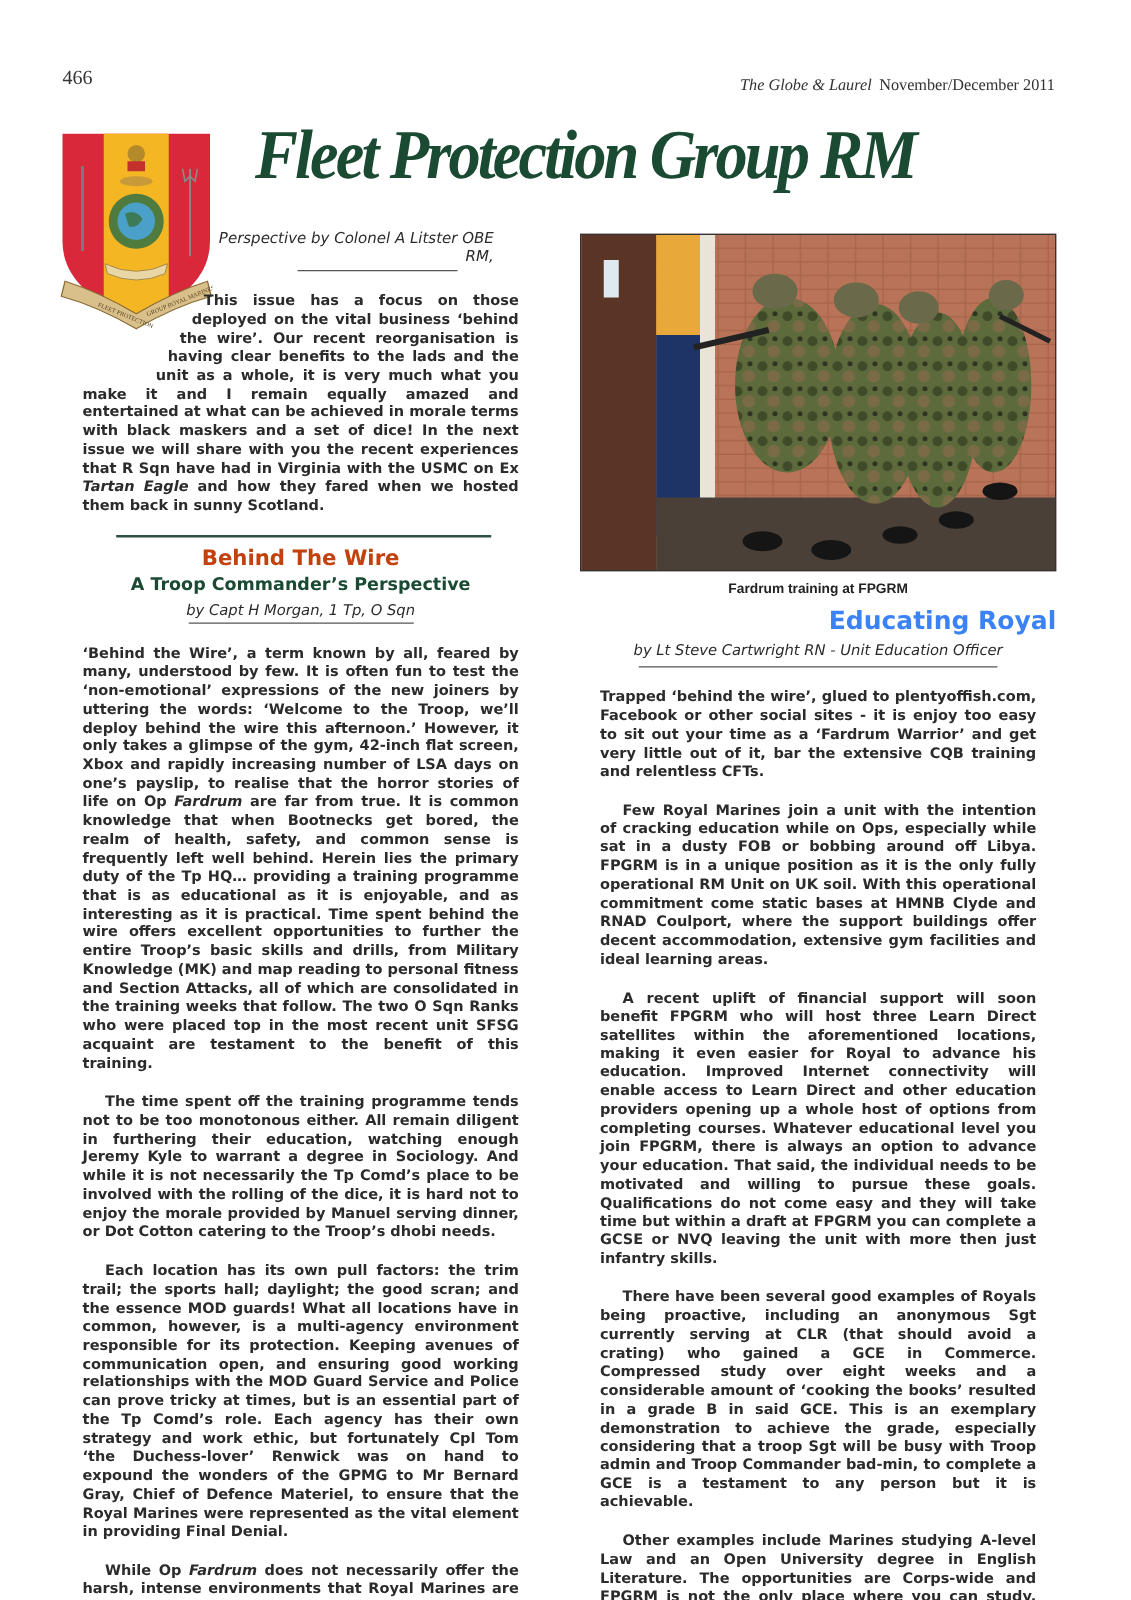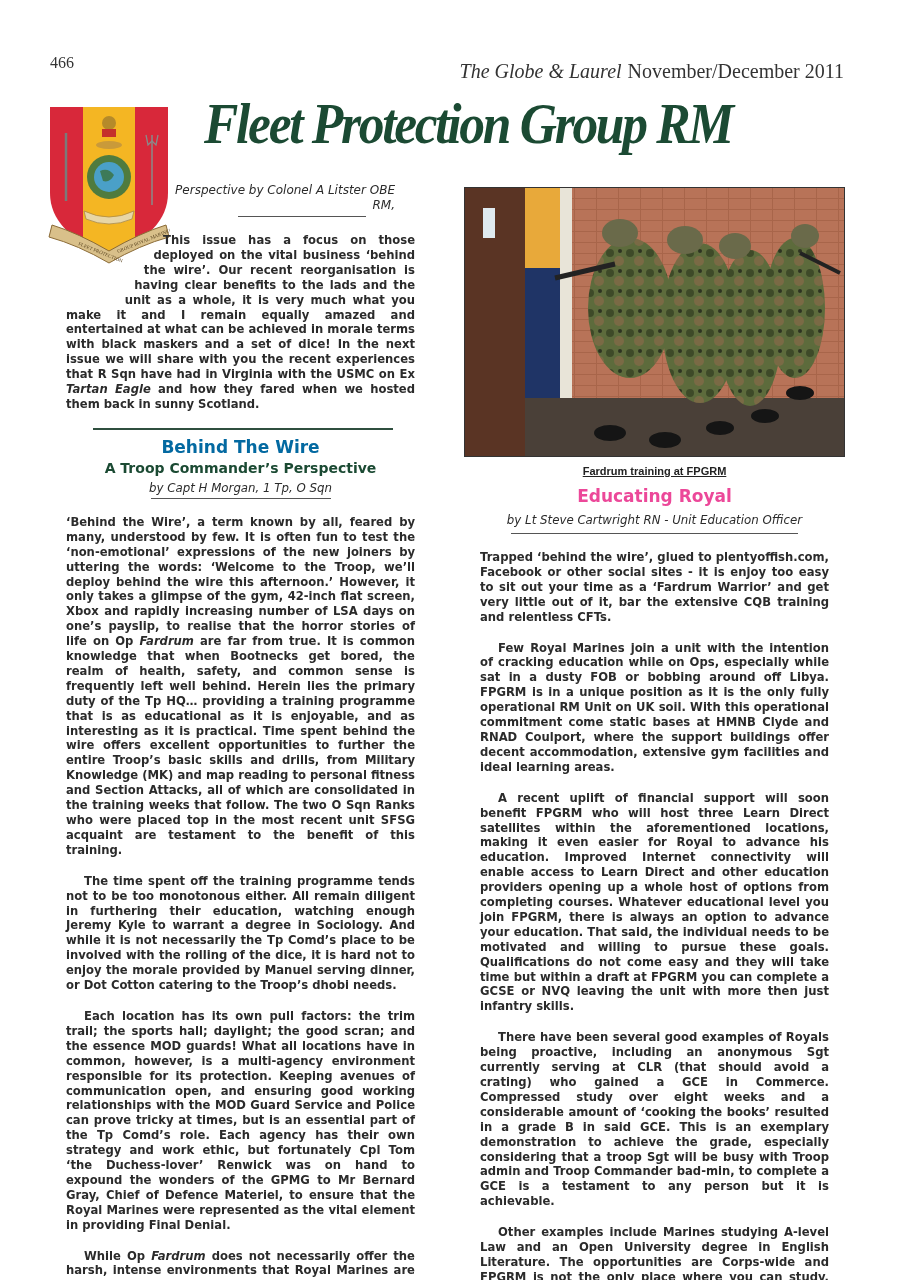--- a/index.html
+++ b/index.html
@@ -1,46 +1,46 @@
 <!DOCTYPE html>
 <html><head>
 <meta charset="utf-8">
 <style>
   * { box-sizing: border-box; margin: 0; padding: 0; }
   html, body { width: 905px; height: 1280px; background: #ffffff; }
   body { position: relative; overflow: hidden; color: #2a2a2a; font-family: "Liberation Sans", "DejaVu Sans", sans-serif; }
 
   .folio { position: absolute; top: 54px; left: 50px; font-family: "Liberation Serif", serif; font-size: 16px; color: #333; }
-  .running-head { position: absolute; top: 60px; right: 61px; font-family: "Liberation Serif", serif; font-size: 20px; color: #333; }
+  .running-head { position: absolute; top: 60px; right: 61px; font-family: "Liberation Serif", serif; font-size: 13px; color: #333; }
   .running-head .pub { font-style: italic; margin-right: 6px; }
 
   .crest { position: absolute; left: 48px; top: 105px; width: 122px; height: 160px; }
 
   .page-title { position: absolute; left: 204px; top: 92px; font-family: "Liberation Serif", serif; font-style: italic; font-weight: bold; font-size: 56px; letter-spacing: -2.5px; color: #1b4a33; white-space: nowrap; transform: scaleX(0.92); transform-origin: left top; }
 
   .col { position: absolute; font-family: "DejaVu Sans", sans-serif; font-size: 11.6px; line-height: 14.9px; color: #2b2b2b; text-align: justify; }
   .col p { margin: 16px; font-weight: bold; }
   .col p.indent { text-indent: 18px; }
   .col-left { left: 50px; top: 183px; width: 381px; }
   .col-right { left: 464px; top: 187px; width: 381px; }
 
   .intro-by { text-align: right; font-style: italic; font-size: 12px; line-height: 15px; padding-right: 36px; }
   .intro-by .line2 { display: block; text-align: right; padding-right: 28px; }
   .rule-short { height: 1px; background: #555; margin-left: 188px; width: 128px; margin-top: 3px; margin-bottom: 4px; }
   .crest-float { float: left; width: 124px; height: 110px; shape-outside: polygon(0 0, 100% 0, 100% 30%, 60% 100%, 0 100%); }
 
   .rule-long { height: 2px; background: #2f4f3f; width: 300px; margin: 6px auto 6px 43px; }
-  .sec-title { text-align: center; color: #0369a1; font-weight: bold; font-size: 17px; line-height: 22px; }
+  .sec-title { text-align: center; color: #c2410c; font-weight: bold; font-size: 17px; line-height: 22px; }
   .sec-sub { text-align: center; color: #1b4a33; font-weight: bold; font-size: 14px; line-height: 20px; }
   .byline { text-align: center; font-style: italic; font-size: 11.8px; line-height: 16px; margin-top: 2px; }
   .byline-rule { height: 1px; background: #555; width: 180px; margin: 2px auto 6px auto; }
 
   .photo { width: 381px; height: 270px; border: 1px solid #333; position: relative; overflow: hidden; background: #8a5a44; }
-  .caption { text-align: center; font-family: "Liberation Sans", sans-serif; font-weight: bold; font-size: 11px; line-height: 14px; margin-top: 7px; color: #222; text-decoration: underline; }
-  .right-title { text-align: center; color: #ec4899; font-weight: bold; font-size: 17px; line-height: 22px; margin-top: 7px; }
+  .caption { text-align: center; font-family: "Liberation Sans", sans-serif; font-weight: bold; font-size: 11px; line-height: 14px; margin-top: 7px; color: #222; }
+  .right-title { text-align: right; color: #3b82f6; font-weight: bold; font-size: 20px; line-height: 22px; margin-top: 7px; }
   .right-by { text-align: center; font-style: italic; font-size: 11.8px; line-height: 16px; margin-top: 5px; }
   .right-rule { height: 1px; background: #555; width: 287px; margin: 5px auto 7px auto; }
 </style>
 </head>
 <body>
 
 <div class="folio">466</div>
 <div class="running-head">
   <span class="pub">The Globe &amp; Laurel</span><span>November/December 2011</span>
 </div>

